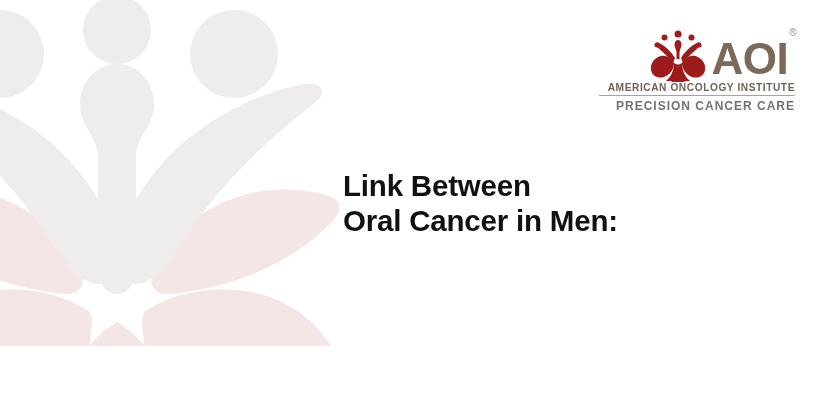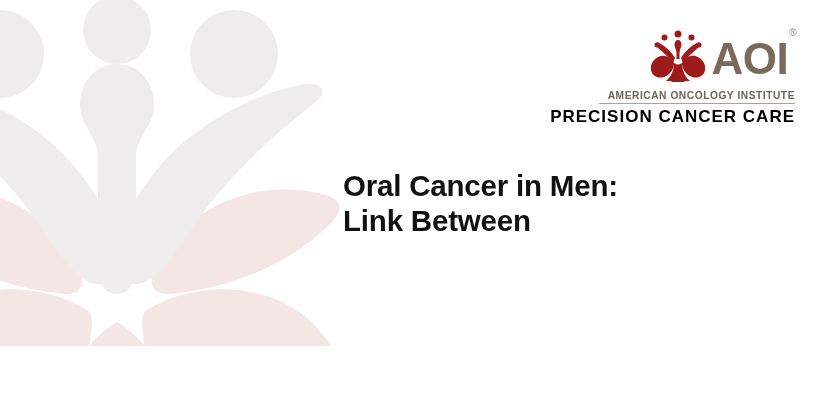--- a/index.html
+++ b/index.html
@@ -77,33 +77,33 @@
     position: relative;
     top: -22px;
     left: 1px;
     font-weight: normal;
   }
   .logo-line1 {
     font-size: 10.2px;
     letter-spacing: 0.55px;
     color: #6f6257;
     font-weight: bold;
-    margin-top: 8px;
+    margin-top: 0;
     white-space: nowrap;
   }
   .logo-rule {
     width: 100%;
     height: 1.2px;
     background: #b99a9a;
     margin: 2px 0 3px 0;
   }
   .logo-line2 {
-    font-size: 17px;
+    font-size: 12px;
     letter-spacing: 1.0px;
-    color: #000000;
+    color: #737373;
     font-weight: bold;
     white-space: nowrap;
   }
 
   
   .headline {
     position: absolute;
     left: 343px;
     top: 168px;
     font-weight: bold;
@@ -170,17 +170,17 @@
         </svg>
       </div>
       <div class="logo-word"><span>AOI</span><span class="logo-reg">®</span></div>
     </div>
     <div class="logo-line1">AMERICAN ONCOLOGY INSTITUTE</div>
     <div class="logo-rule"></div>
     <div class="logo-line2">PRECISION CANCER CARE</div>
   </div>
 
   <div class="headline">
+    <span class="hl-dark">Link Between</span>
     <span class="hl-dark">Oral Cancer in Men:</span>
-    <span class="hl-dark">Link Between</span>
   </div>
 
 </div>
 
 </body></html>

